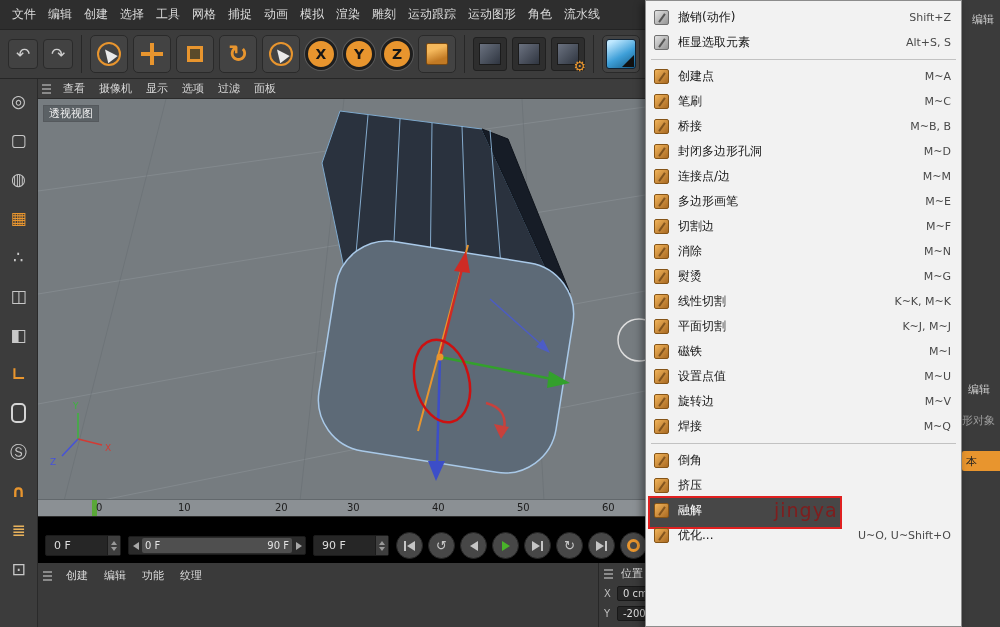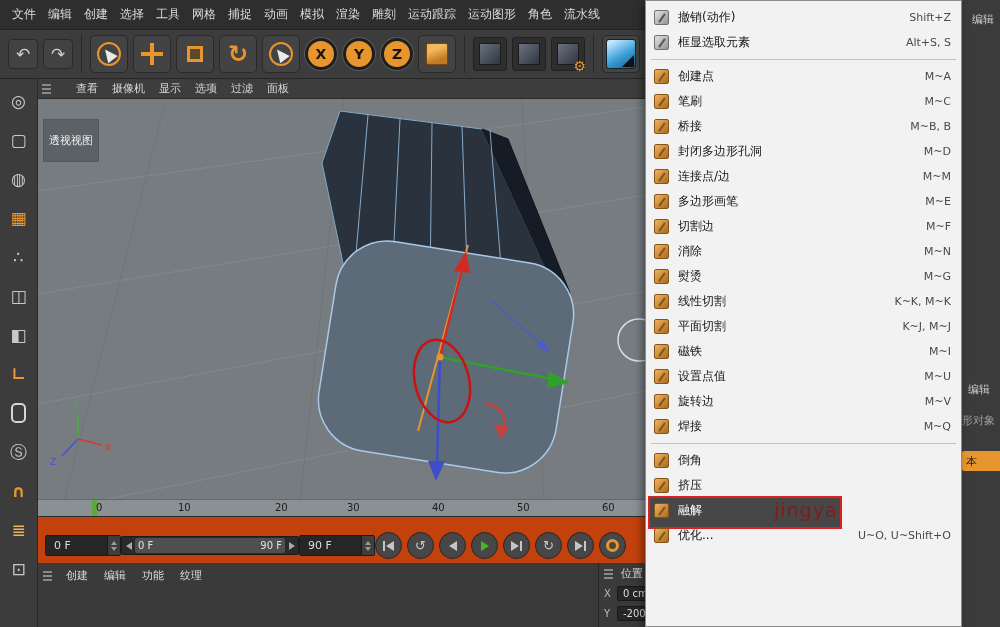--- a/index.html
+++ b/index.html
@@ -58,42 +58,42 @@
   .side-icon[data-icon="polygons-mode-icon"]::before { content:"◧"; }
   .side-icon[data-icon="axis-mode-icon"]::before { content:"∟"; color:#e8952e; font-weight:bold; }
   .side-icon[data-icon="viewport-icon"]::before { content:""; width:11px; height:16px; border:2px solid #d5d5d5; border-radius:5px; }
   .side-icon[data-icon="snap-s-icon"]::before { content:"Ⓢ"; }
   .side-icon[data-icon="magnet-tool-icon"]::before { content:"∩"; color:#e8952e; font-weight:bold; }
   .side-icon[data-icon="layers-icon"]::before { content:"≣"; color:#e8b25c; }
   .side-icon[data-icon="lock-icon"]::before { content:"⊡"; }
 
   
   .vp-menubar { position:absolute; left:38px; top:79px; width:607px; height:20px; background:#3d3d3d;
-                border-bottom:1px solid #2a2a2a; display:flex; align-items:center; gap:14px; padding:0 4px; z-index:2; }
+                border-bottom:1px solid #2a2a2a; display:flex; align-items:center; gap:1px; padding:0 4px; z-index:2; }
   .grip { width:9px; height:11px; margin-right:4px; flex:0 0 auto;
           background-image:repeating-linear-gradient(0deg,#8a8a8a 0 2px,transparent 2px 4px); }
   .vpm-item { color:#d8d8d8; font-size:11px; padding:2px 7px; white-space:nowrap; }
   .viewport { position:absolute; left:38px; top:99px; width:607px; height:400px; background:#767c80; overflow:hidden; z-index:1; }
-  .view-label { position:absolute; left:5px; top:20px; font-size:11px; color:#efefef; background:rgba(70,74,78,.55);
-                border:1px solid #55595d; padding:13px 5px; z-index:2; }
+  .view-label { position:absolute; left:5px; top:6px; font-size:11px; color:#efefef; background:rgba(70,74,78,.55);
+                border:1px solid #55595d; padding:0 5px; z-index:2; }
   .vp-svg { position:absolute; left:0; top:0; width:607px; height:402px; }
 
   
   .ruler { position:absolute; left:38px; top:499px; width:607px; height:18px; background:#8b9094;
            border-top:1px solid #62686c; border-bottom:1px solid #2c2c2c; overflow:hidden; z-index:2; }
   .ruler .tick { position:absolute; top:2px; font-size:10px; color:#1c1c1c; }
   .ruler div.tick:nth-of-type(1){left:58px} .ruler div.tick:nth-of-type(2){left:140px}
   .ruler div.tick:nth-of-type(3){left:237px} .ruler div.tick:nth-of-type(4){left:309px}
   .ruler div.tick:nth-of-type(5){left:394px} .ruler div.tick:nth-of-type(6){left:479px}
   .ruler div.tick:nth-of-type(7){left:564px}
   .ruler-marker { position:absolute; left:54px; top:0; width:5px; height:100%; background:#5aa838; }
 
   
-  .timeline { position:absolute; left:38px; top:517px; width:607px; height:58px; background:#c2410c;
-              border-bottom:1px solid #2a2a2a; display:flex; align-items:center; padding:0 7px; z-index:2; }
+  .timeline { position:absolute; left:38px; top:517px; width:607px; height:58px; background:#000000;
+              border-bottom:1px solid #2a2a2a; display:flex; align-items:center; gap:7px; padding:0 7px; z-index:2; }
   .spin { display:flex; align-items:stretch; height:21px; background:#262626; border:1px solid #1b1b1b;
           border-radius:2px; width:76px; flex:0 0 auto; }
   .spin-val { flex:1; color:#dedede; font-size:11px; display:flex; align-items:center; padding-left:8px; }
   .spin-ar { width:13px; background:#3e3e3e; border-left:1px solid #1b1b1b; display:flex; flex-direction:column;
              align-items:center; justify-content:center; gap:2px; }
   .spin-ar .up { width:0; height:0; border-left:3px solid transparent; border-right:3px solid transparent; border-bottom:4px solid #9a9a9a; }
   .spin-ar .dn { width:0; height:0; border-left:3px solid transparent; border-right:3px solid transparent; border-top:4px solid #9a9a9a; }
   .range { position:relative; flex:0 0 178px; height:19px; background:#2a2a2a; border:1px solid #1b1b1b;
            border-radius:2px; display:flex; align-items:center; overflow:hidden; }
   .range .fill { position:absolute; left:13px; right:13px; top:1px; bottom:1px; background:#4f4f4f; border-radius:2px; }

